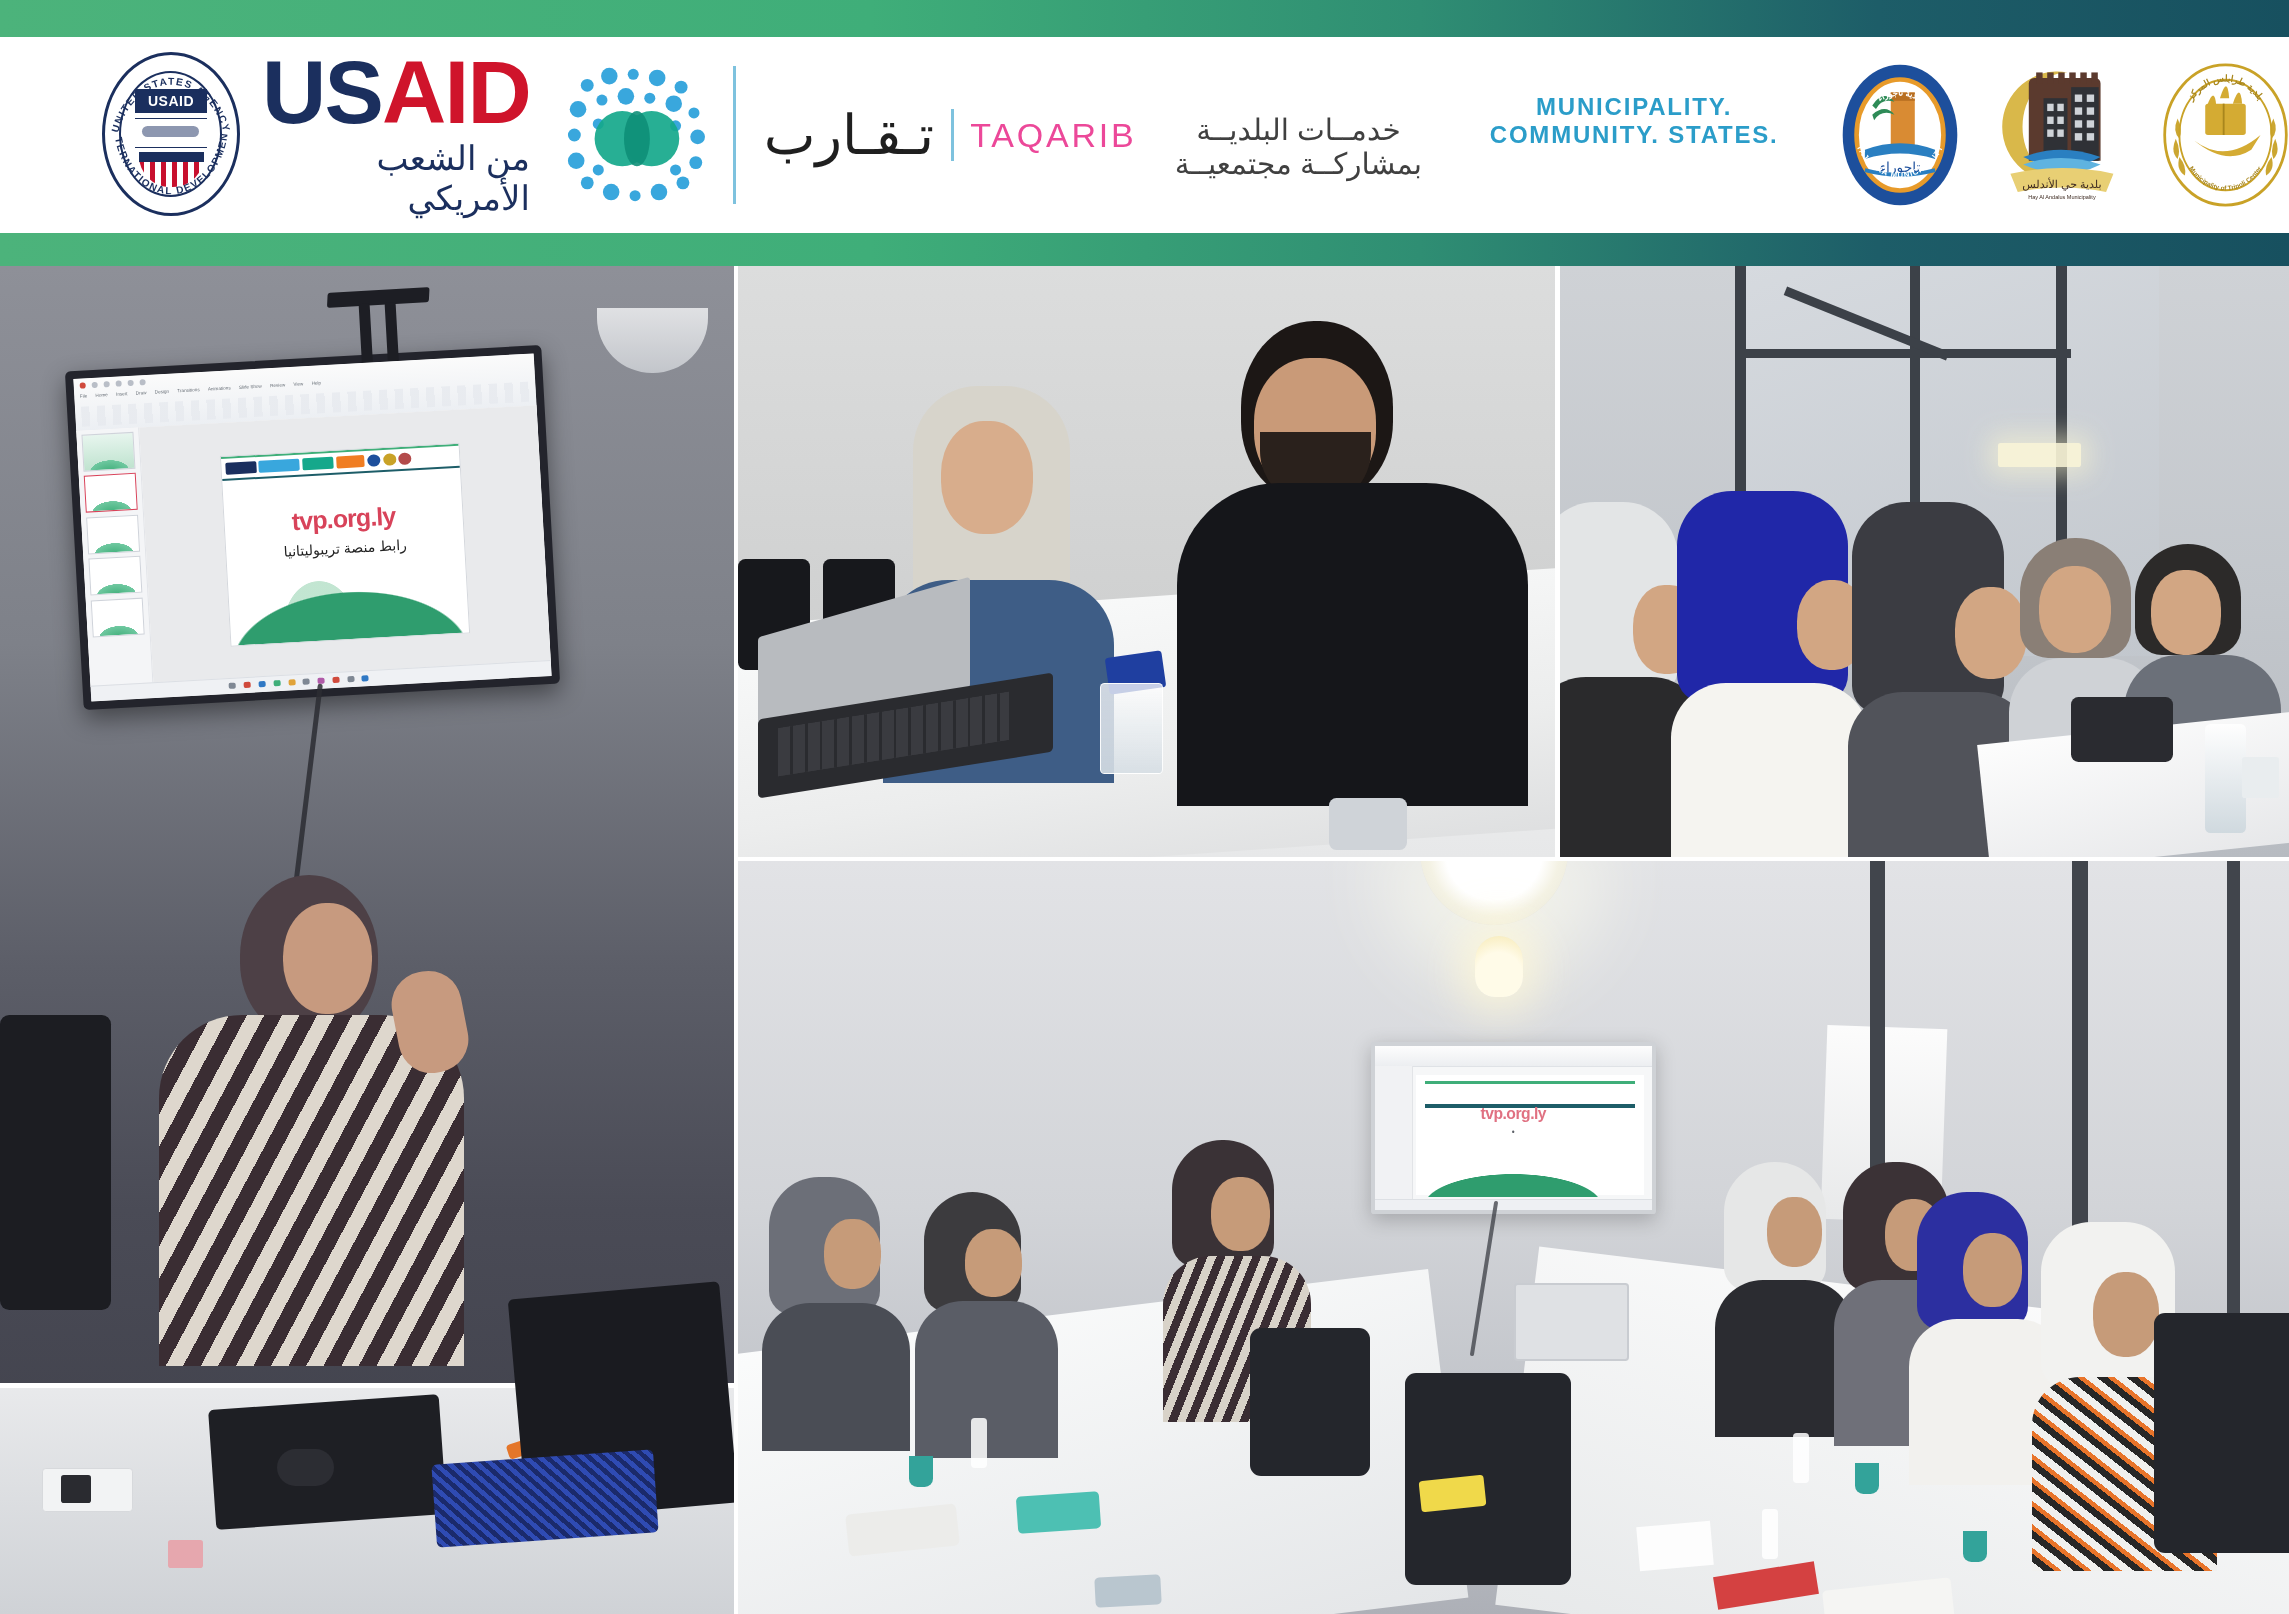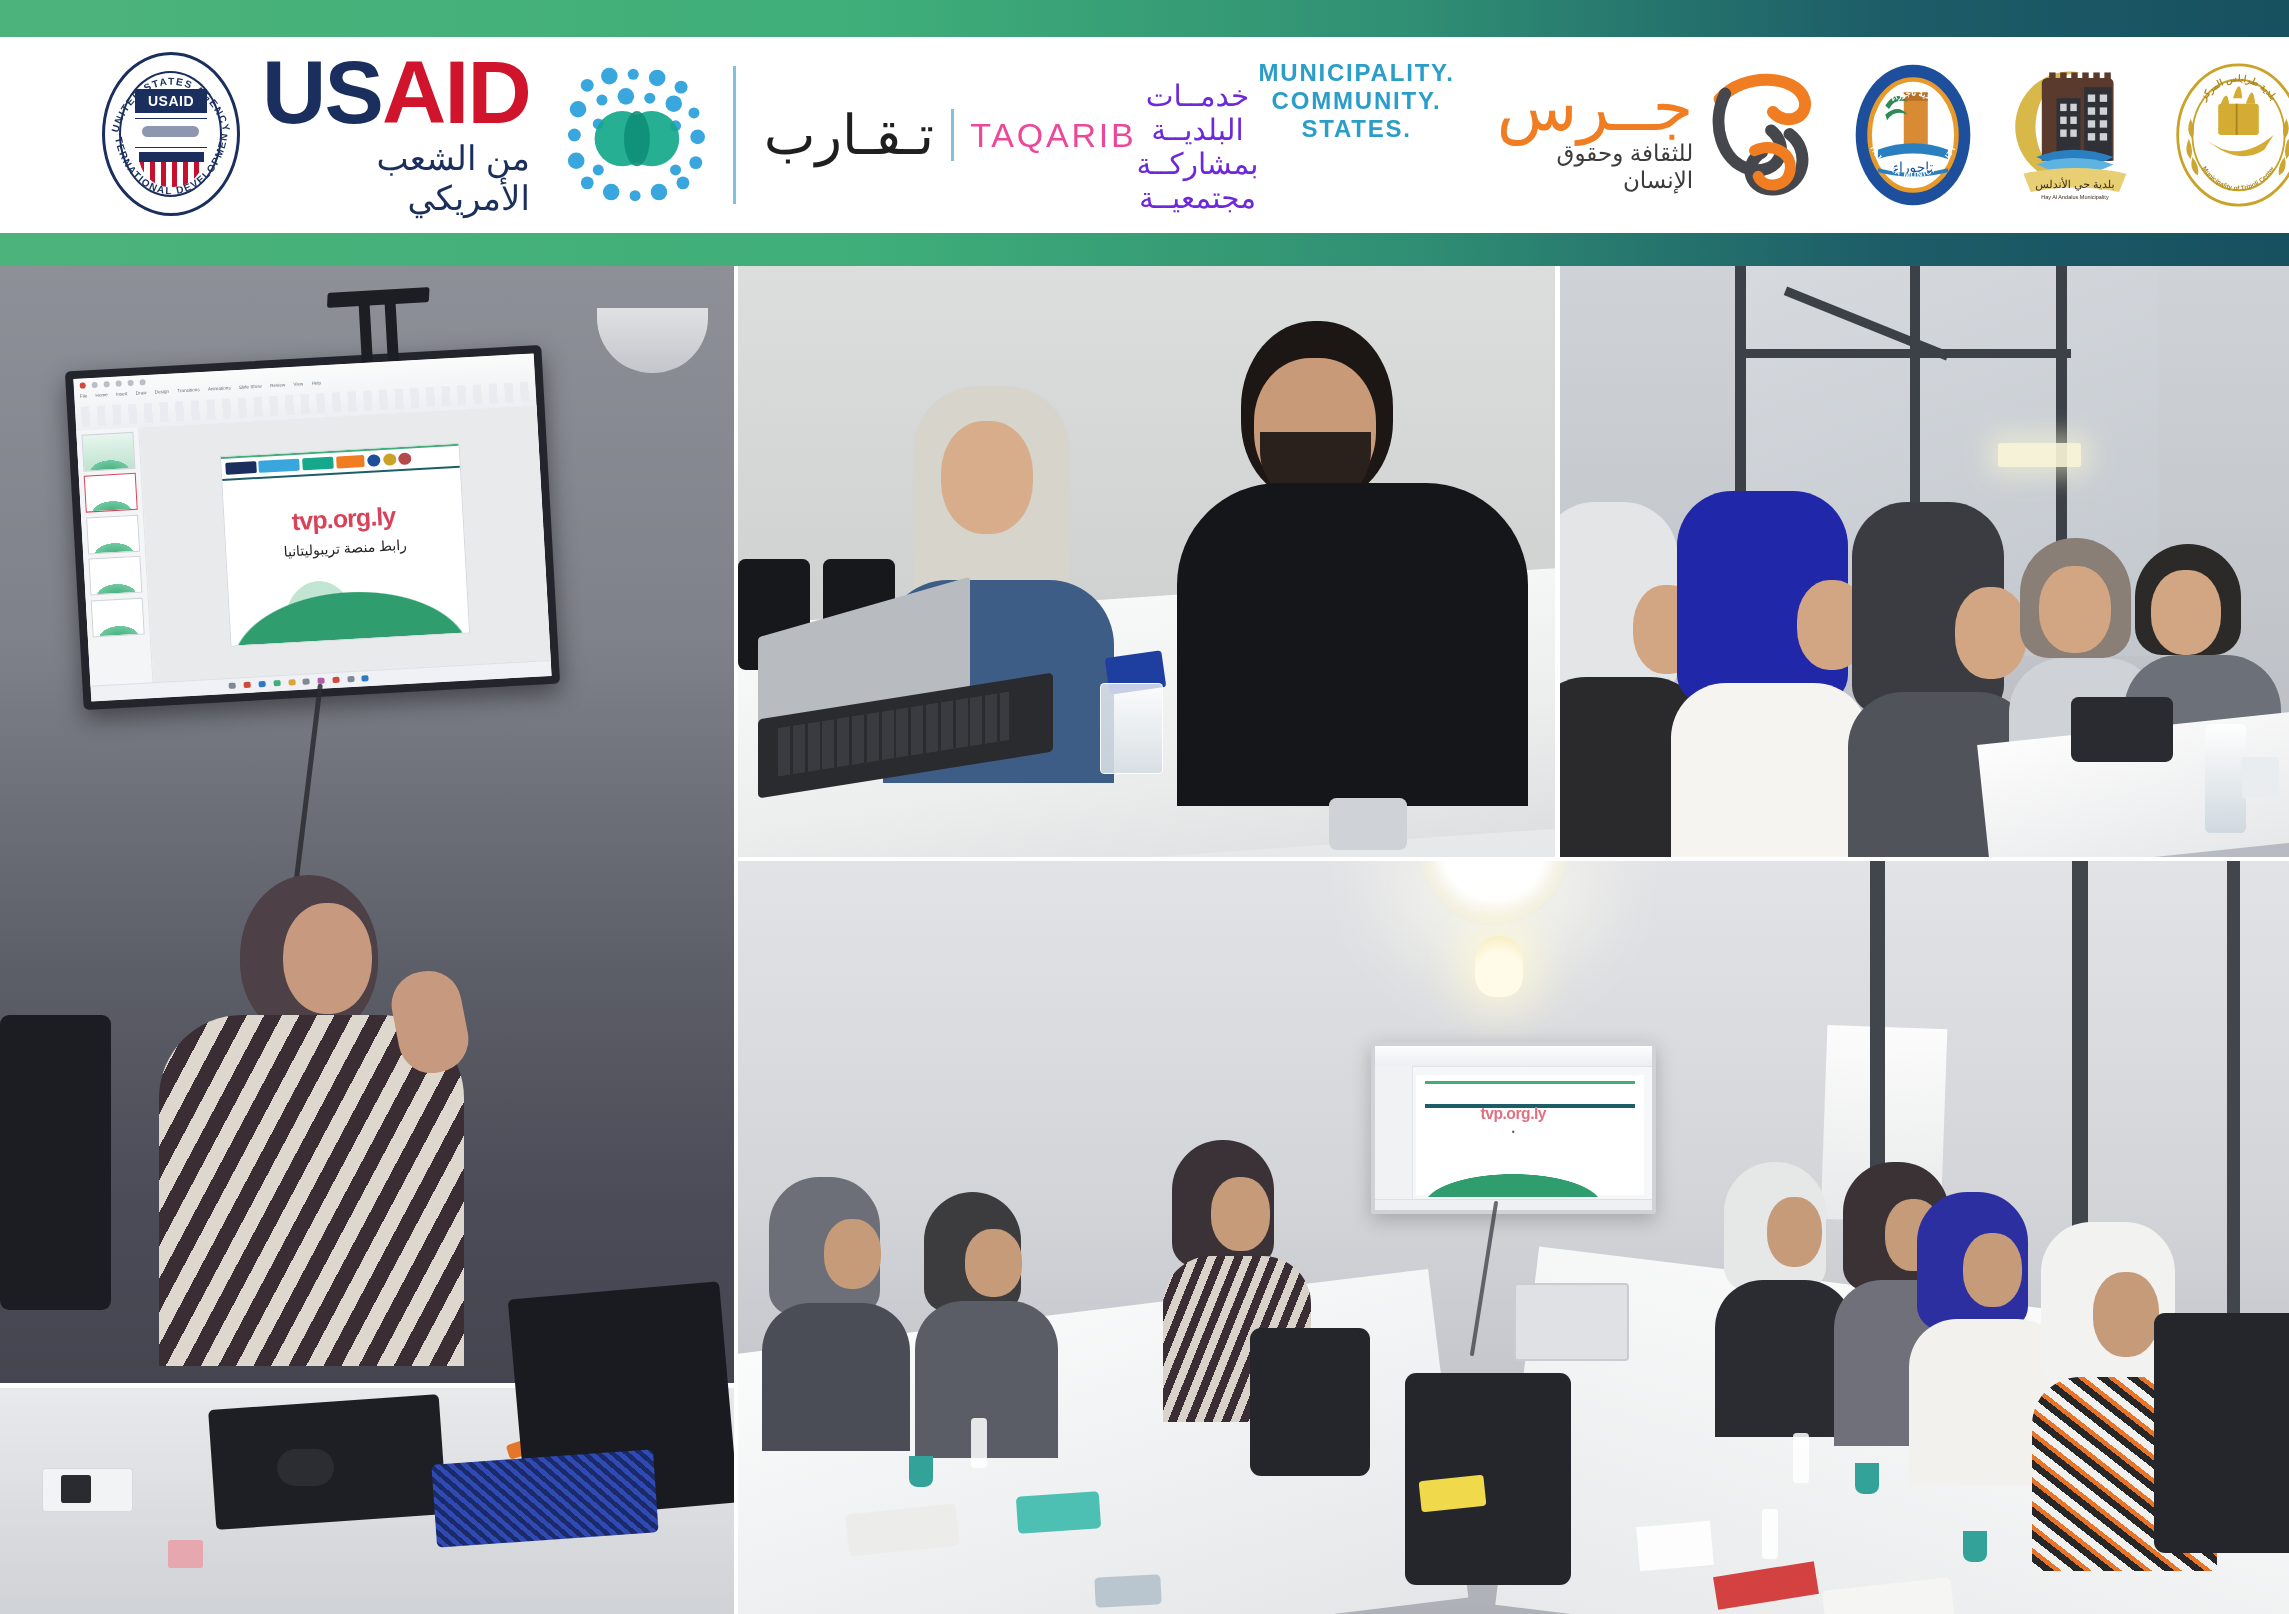--- a/index.html
+++ b/index.html
@@ -40,21 +40,21 @@
   .usaid-word .ar{color:#1b2f5e;font-size:34px;text-align:right;direction:rtl;margin-top:3.7px;letter-spacing:0;}
 
   
   .dotmark{width:138px;height:148px;margin-left:37px;flex:none;}
   .div-line{width:2.8px;height:138px;background:#7ec2de;margin:0 28px;flex:none;}
   .taq{display:flex;flex-direction:row;justify-content:center;}
   .taq-row1{display:flex;align-items:center;}
   .taq-ar{font-size:55px;color:#1f1f1f;direction:rtl;letter-spacing:1.8px;line-height:1;}
   .taq-sep{width:2.8px;height:52px;background:#7ec2de;margin:0 16.6px;}
   .taq-en{font-size:34px;color:#ec4899;letter-spacing:2.8px;line-height:1;}
-  .taq-ar2{font-size:29.5px;color:#6d28d9;direction:rtl;text-align:center;margin-top:24px;letter-spacing:0.9px;}
+  .taq-ar2{font-size:29.5px;color:#404040;direction:rtl;text-align:center;margin-top:24px;letter-spacing:0.9px;}
   .taq-en2{font-size:24px;color:#2b9dc9;letter-spacing:1.8px;text-align:center;margin-top:3.7px;font-weight:bold;}
 
   
   .jars{margin-left:42px;display:flex;flex-direction:column;align-items:flex-end;}
   .jars-ar{font-size:66px;color:#f07d22;direction:rtl;line-height:.95;}
   .jars-sub{font-size:23px;color:#3c3c3c;direction:rtl;margin-top:1.8px;}
   .jars-mark{width:120px;height:138px;margin-left:7.4px;flex:none;}
 
   
   .seal{flex:none;margin-left:31px;}
@@ -250,32 +250,20 @@
           <div class="taq-row1">
             <div class="taq-ar">تـقـارب</div>
             <div class="taq-sep"></div>
             <div class="taq-en">TAQARIB</div>
           </div>
           <div class="taq-ar2">خدمــات البلديــة بمشاركــة مجتمعيــة</div>
           <div class="taq-en2">MUNICIPALITY.  COMMUNITY.  STATES.</div>
         </div>
       </div>
 
-      <div class="logo">
-        <div class="jars">
-          <div class="jars-ar">جــرس</div>
-          <div class="jars-sub">للثقافة وحقوق الإنسان</div>
-        </div>
-        <svg class="jars-mark" viewBox="0 0 130 150">
-          <path d="M20,36 C46,6 104,10 112,36 C118,56 92,66 78,50" fill="none" stroke="#f07d22" stroke-width="13" stroke-linecap="round"></path>
-          <path d="M26,30 C10,62 22,104 52,112 C84,120 98,88 76,70" fill="none" stroke="#45474c" stroke-width="13" stroke-linecap="round"></path>
-          <path d="M96,74 C120,92 112,130 82,134 C52,138 44,106 66,94" fill="none" stroke="#45474c" stroke-width="13" stroke-linecap="round"></path>
-          <path d="M58,92 C78,82 102,96 96,116 C92,132 68,134 62,120" fill="none" stroke="#f07d22" stroke-width="12" stroke-linecap="round"></path>
-        </svg>
-      </div>
 
       <svg class="seal" width="122" height="148" viewBox="0 0 132 160">
         <ellipse cx="66" cy="80" rx="62" ry="76" fill="#1d4f9c"></ellipse>
         <ellipse cx="66" cy="80" rx="47" ry="60" fill="#fff" stroke="#e79a2a" stroke-width="5"></ellipse>
         <rect x="56" y="34" width="26" height="58" fill="#d98b33"></rect>
         <rect x="56" y="34" width="26" height="9" fill="#b86f22"></rect>
         <path d="M36,48 q12,-18 24,-4 q-14,-4 -20,8z" fill="#2e8b57"></path>
         <path d="M36,58 q14,-12 24,0 q-14,-6 -22,6z" fill="#2e8b57"></path>
         <path d="M28,96 q38,-14 76,0 l0,10 q-38,-12 -76,0z" fill="#2a7fc1"></path>
         <text x="66" y="120" text-anchor="middle" font-size="15" fill="#1d4f9c" font-family="'Liberation Sans',sans-serif">تاجوراء</text>

